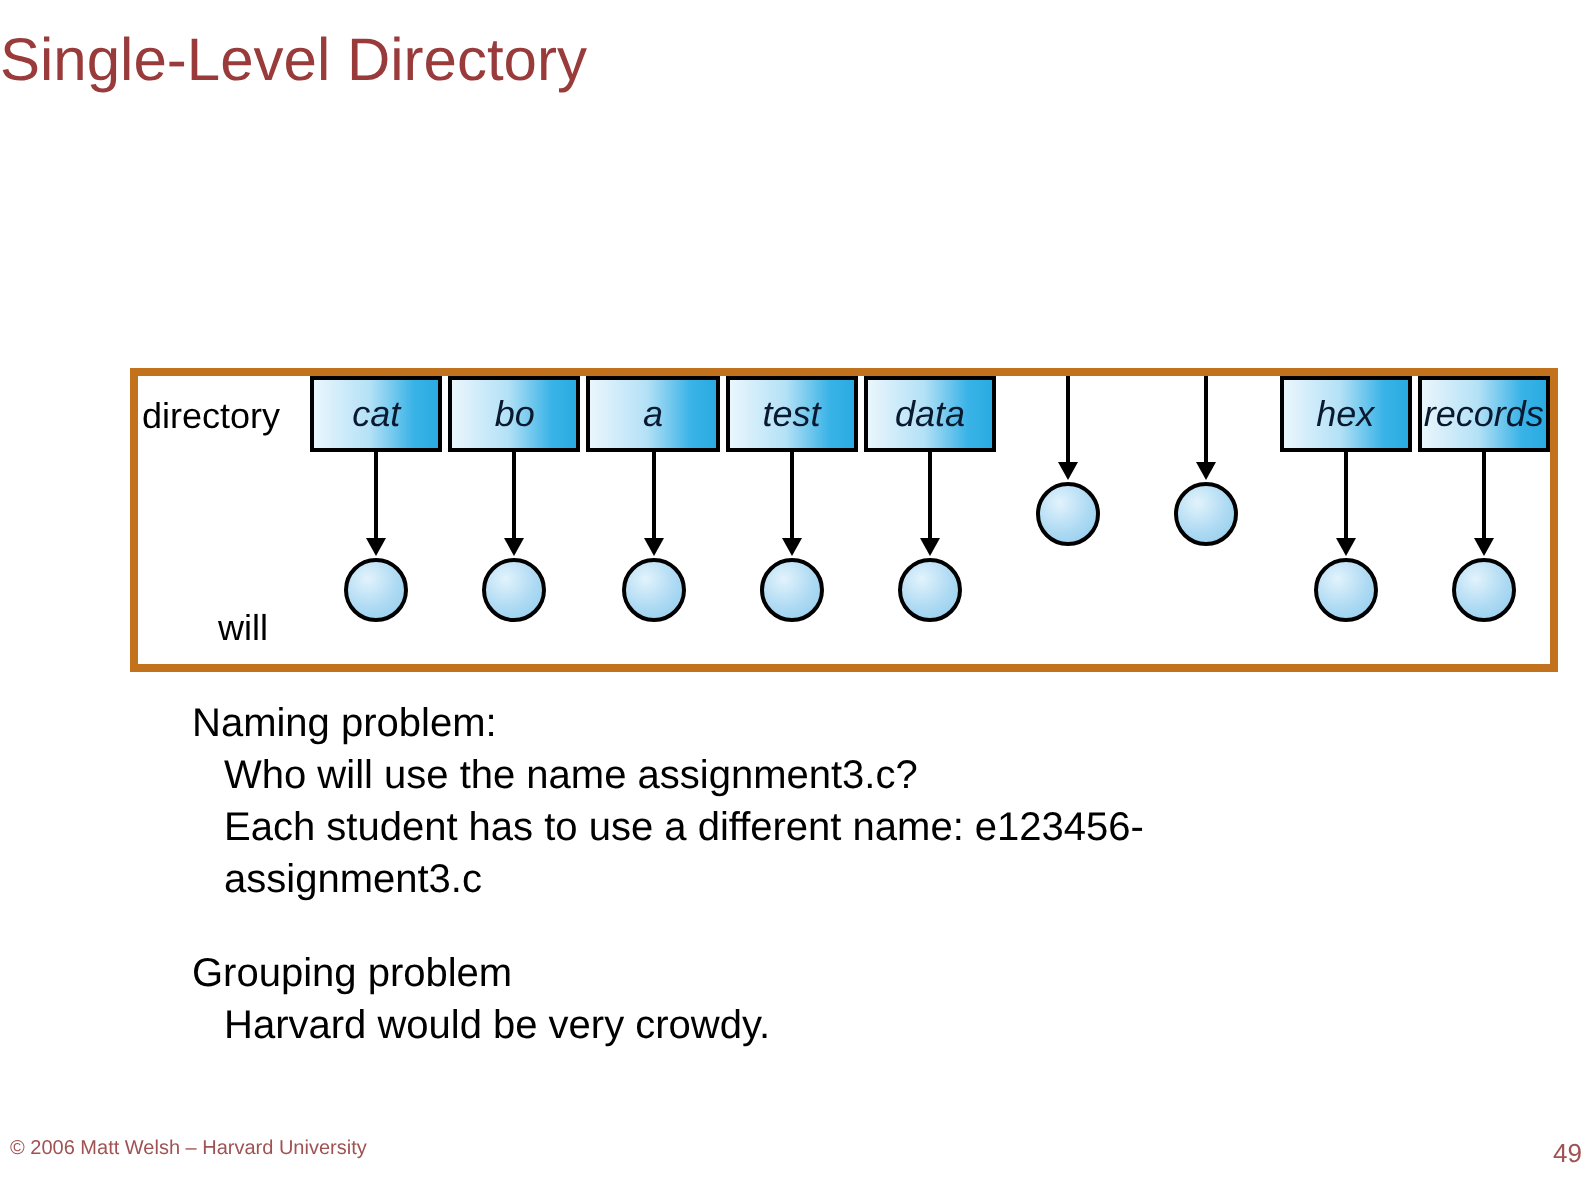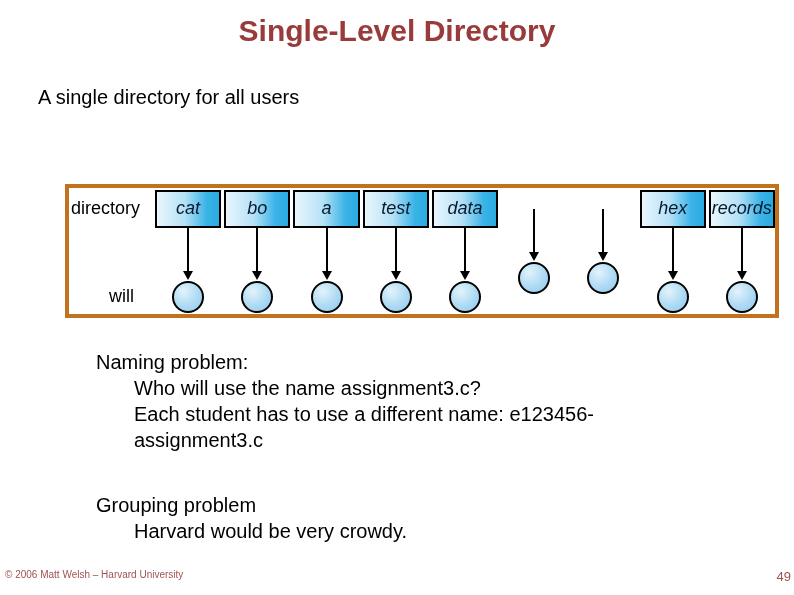--- a/index.html
+++ b/index.html
@@ -1,36 +1,36 @@
 <!DOCTYPE html>
 <html style="--title-color: #993B3B; --footer-color: #A05252; --diagram-border: #C2711C;"><head>
 <meta charset="utf-8">
 <style>
   html,body{margin:0;padding:0;background:#fff;}
   .slide{
     position:relative; width:794px; height:595px; background:#fff; overflow:hidden;
     font-family:"Liberation Sans", sans-serif; color:#000;
   }
   .title{
-    position:absolute; top:14px; left:0; right:0; text-align:center;
-    font-size:30px; font-weight:bold; color:var(--title-color,#993B3B);
+    position:absolute; top:14px; left:0; right:0; text-align:left;
+    font-size:30px; font-weight:normal; color:var(--title-color,#993B3B);
   }
   .subtitle{ position:absolute; top:86px; left:38px; font-size:20px; }
 
   
   .diagram{
-    position:absolute; left:65px; top:184px; width:714px; height:134px;
+    position:absolute; left:65px; top:184px; width:714px; height:152px;
     border:4px solid var(--diagram-border,#C2711C); background:#fff; box-sizing:border-box;
   }
   .diagram-inner{ position:relative; width:100%; height:100%; }
   .dir-label{ position:absolute; left:2px; top:10px; font-size:18px; }
   .files-label{ position:absolute; left:40px; bottom:7px; font-size:18px; }
   .columns{
     position:absolute; left:86px; top:0; right:0; bottom:0;
-    display:flex; gap:3px;align-items:center;
+    display:flex; gap:3px;
   }
   .col{ flex:1; display:flex; flex-direction:column; align-items:center; min-width:0; }
   .dir-box{
     width:100%; height:38px; box-sizing:border-box; border:2px solid #000;
     background:linear-gradient(90deg,#EAF6FD 0%,#B4E1F6 45%,#3AB3E7 80%,#29ABE2 100%);
     display:flex; align-items:center; justify-content:center;
     font-style:italic; font-size:18px; color:#091A30; overflow:hidden; white-space:nowrap;
   }
   .arrow{ display:flex; flex-direction:column; align-items:center; }
   .arrow-line{ width:2px; height:43px; background:#000; }
@@ -40,35 +40,34 @@
     border-top:9px solid #000;
   }
   .file-circle{
     width:28px; height:28px; border-radius:50%; border:2px solid #000; margin-top:1px;
     background:radial-gradient(circle at 35% 30%, #E2F3FC 0%, #AEDAF3 55%, #8FCBEC 100%);
   }
 
   
   .textblock{ position:absolute; left:96px; font-size:20px; line-height:26px; }
   .naming{ top:349px; }
-  .grouping{ top:492px; }
-  .indent{ margin-left:38px; }
+  .grouping{ top:474px; }
+  .indent{ margin-left:16px; }
 
   
   .footer-left{ position:absolute; left:5px; top:569px; font-size:10px; color:var(--footer-color,#A05252); }
   .footer-page{ position:absolute; right:3px; top:569px; font-size:13px; color:var(--footer-color,#A05252); }
 </style>
 </head>
 <body>
 
 <div class="slide">
 
   <div class="title">Single-Level Directory</div>
 
-  <div class="subtitle">A single directory for all users</div>
 
   <div class="diagram">
     <div class="diagram-inner">
       <div class="dir-label">directory</div>
       <div class="files-label">will</div>
       <div class="columns">
           <div class="col">
             <div class="dir-box">
               <span class="dir-box-label">cat</span>
             </div>

